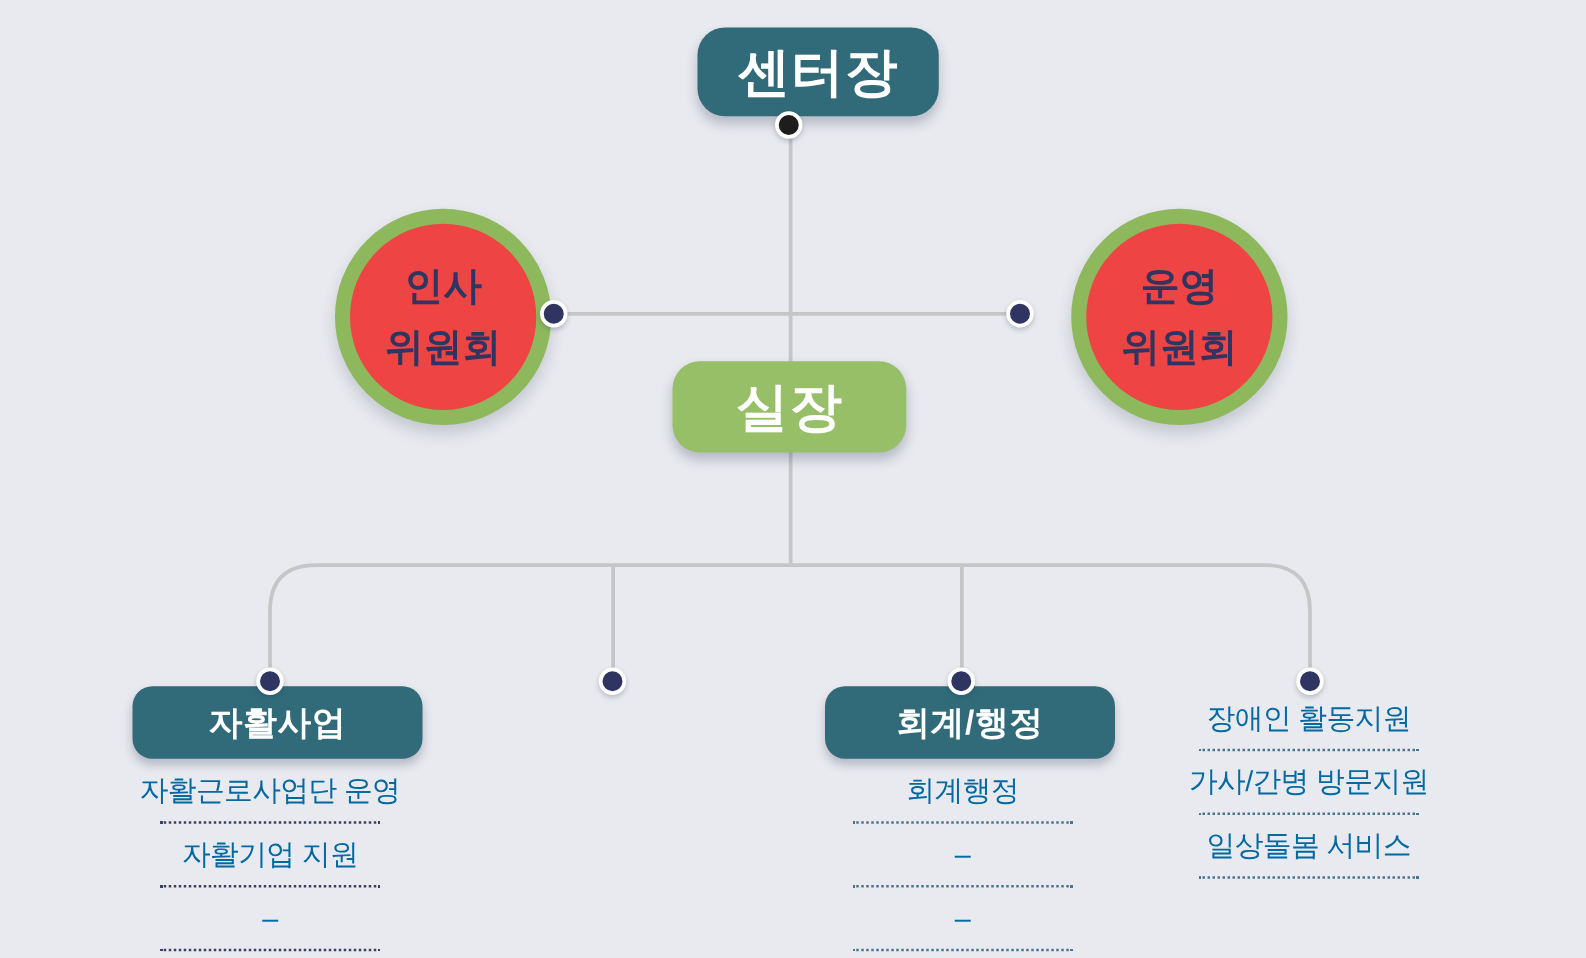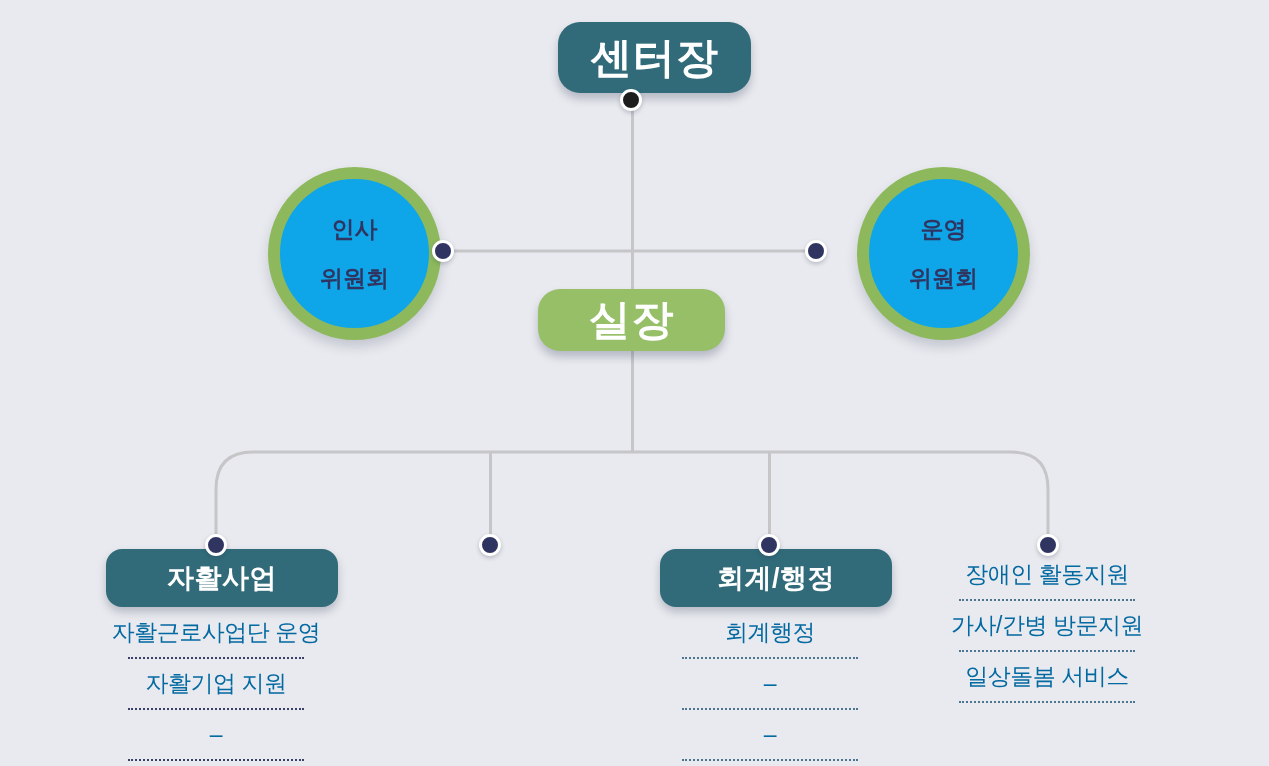--- a/index.html
+++ b/index.html
@@ -47,40 +47,40 @@
   }
   .node.root {
     left: 537px; top: 22px;
     width: 193px; height: 71px;
     background: #316b79;
     font-size: 42px;
     margin-left: 21px;
   }
   .node.manager {
     left: 538px; top: 289px;
-    width: 187px; height: 62px;
+    width: 187px; height: 73px;
     background: #96bf68;
     font-size: 42px;
   }
 
   
   .committee {
     position: absolute;
     width: 149px; height: 149px;
-    background: #0ea5e9;
+    background: #ef4444;
     border: 12px solid #8db95c;
     border-radius: 50%;
     display: flex;
     flex-direction: column;
     align-items: center;
     justify-content: center;
     z-index: 2;
     color: #2f3560;
     font-weight: bold;
-    font-size: 23px;
+    font-size: 31px;
     line-height: 36px;
     text-align: center;
     box-shadow: 0 7px 12px rgba(50,60,90,0.2);
     gap: 13px;
   }
   .committee.left  { left: 268px; top: 167px; }
   .committee.right { left: 857px; top: 167px; }
 
   
   .column {

